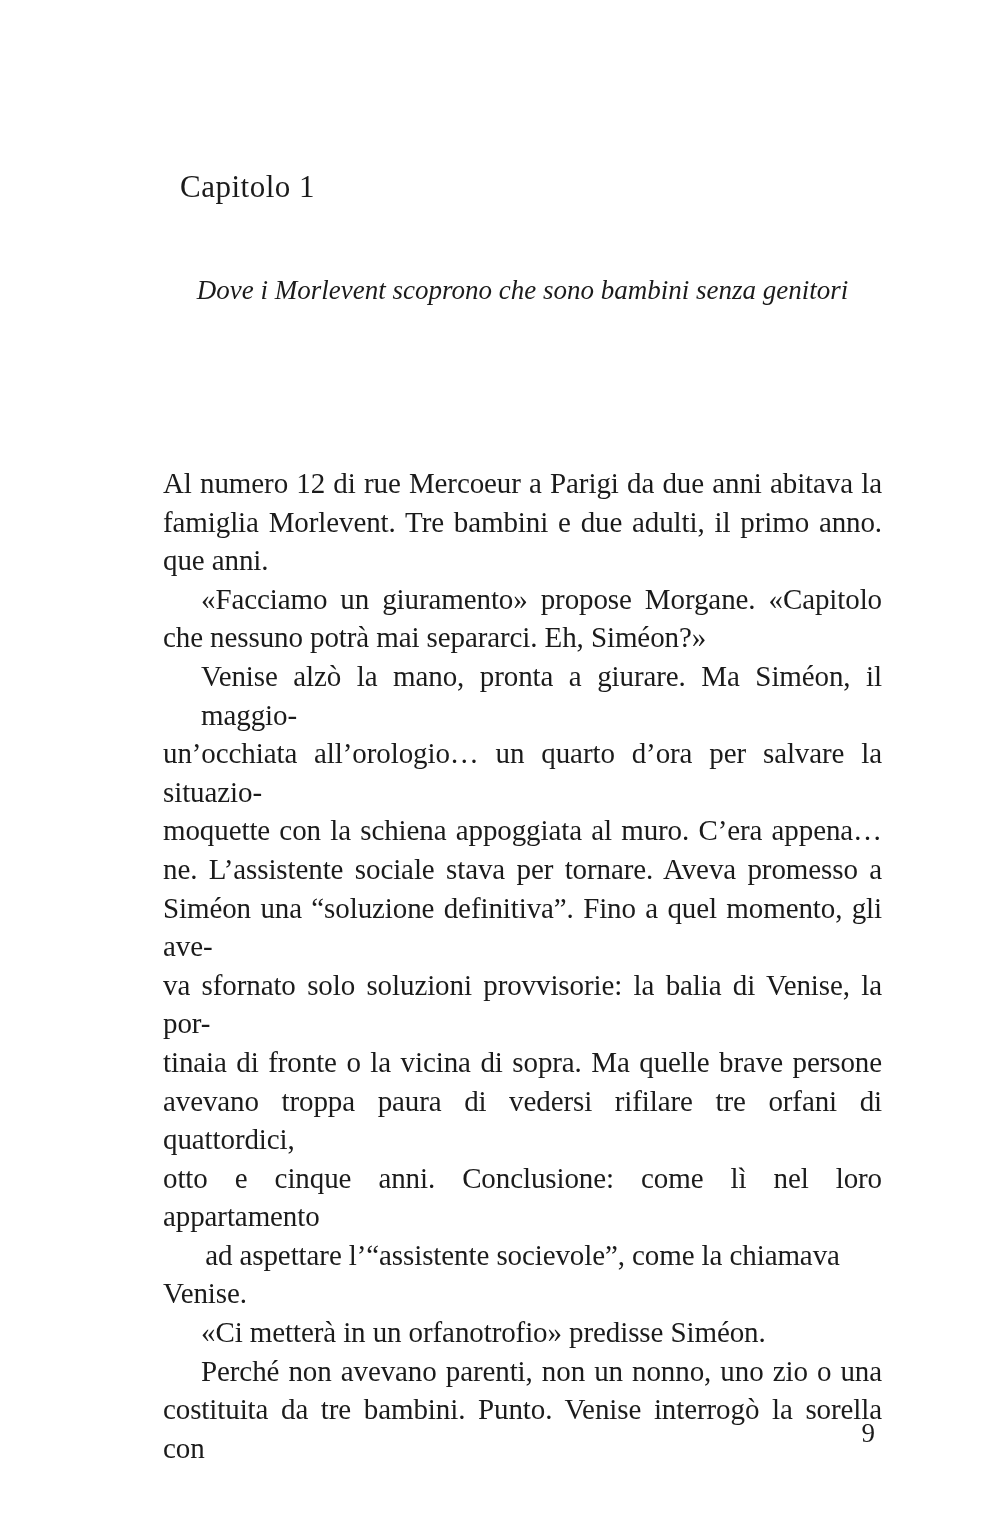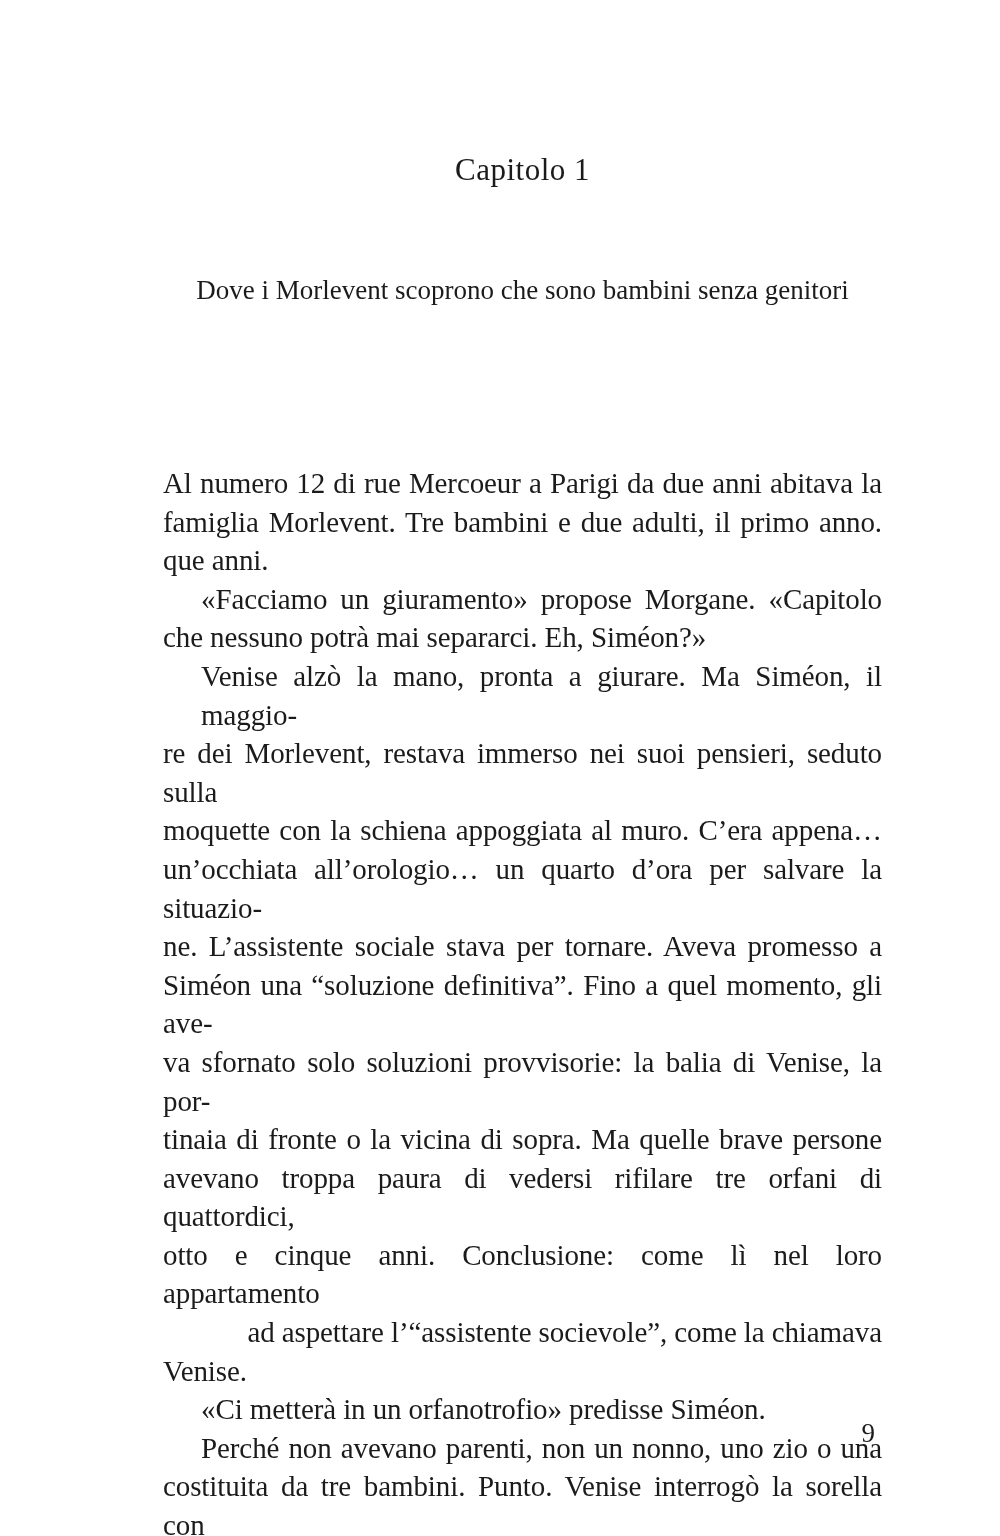--- a/index.html
+++ b/index.html
@@ -14,52 +14,53 @@
     background: #ffffff;
     font-family: "Liberation Serif", "DejaVu Serif", serif;
     color: #1b1b1b;
     overflow: hidden;
   }
   .chapter-title {
     position: absolute;
     left: 163px;
     top: 148px;
     width: 719px;
-    margin: 0;
+    margin: 17px;
     font-size: 31px;
     font-weight: normal;
     line-height: 44px;
-    text-align: center;
+    text-align: left;
     letter-spacing: 0.5px;
   }
   .chapter-subtitle {
     position: absolute;
     left: 143px;
     top: 268px;
     width: 759px;
     font-size: 27px;
+    font-style: italic;
     line-height: 44px;
     text-align: center;
   }
   .body-text {
     position: absolute;
     left: 163px;
     top: 464px;
     width: 719px;
     font-size: 29px;
     letter-spacing: -0.1px;
   }
   .line {
     line-height: 38.6px;
     text-align: justify;
     text-align-last: justify;
     white-space: normal;
   }
   .line.last {
-    text-align: right;
+    text-align: center;
     text-align-last: left;
   }
   .line.indent {
     padding-left: 38px;
   }
   .page-number {
     position: absolute;
     left: 163px;
     top: 1418px;
     width: 712px;
@@ -76,23 +77,22 @@
 
   <div class="chapter-subtitle">Dove i Morlevent scoprono che sono bambini senza genitori</div>
 
   <div class="body-text" id="body-text">
       <div class="line">Al numero 12 di rue Mercoeur a Parigi da due anni abitava la</div>
       <div class="line">famiglia Morlevent. Tre bambini e due adulti, il primo anno.</div>
       <div class="line last">que anni.</div>
       <div class="line indent">«Facciamo un giuramento» propose Morgane. «Capitolo</div>
       <div class="line last">che nessuno potrà mai separarci. Eh, Siméon?»</div>
       <div class="line indent">Venise alzò la mano, pronta a giurare. Ma Siméon, il maggio-</div>
-      <div class="line">re dei Morlevent, restava immerso nei suoi pensieri, seduto sulla</div>
+      <div class="line">un’occhiata all’orologio… un quarto d’ora per salvare la situazio-</div>
       <div class="line">moquette con la schiena appoggiata al muro. C’era appena…</div>
-      <div class="line">un’occhiata all’orologio… un quarto d’ora per salvare la situazio-</div>
       <div class="line">ne. L’assistente sociale stava per tornare. Aveva promesso a</div>
       <div class="line">Siméon una “soluzione definitiva”. Fino a quel momento, gli ave-</div>
       <div class="line">va sfornato solo soluzioni provvisorie: la balia di Venise, la por-</div>
       <div class="line">tinaia di fronte o la vicina di sopra. Ma quelle brave persone</div>
       <div class="line">avevano troppa paura di vedersi rifilare tre orfani di quattordici,</div>
       <div class="line">otto e cinque anni. Conclusione: come lì nel loro appartamento</div>
       <div class="line last">ad aspettare l’“assistente socievole”, come la chiamava Venise.</div>
       <div class="line last indent">«Ci metterà in un orfanotrofio» predisse Siméon.</div>
       <div class="line indent">Perché non avevano parenti, non un nonno, uno zio o una</div>
       <div class="line">costituita da tre bambini. Punto. Venise interrogò la sorella con</div>

